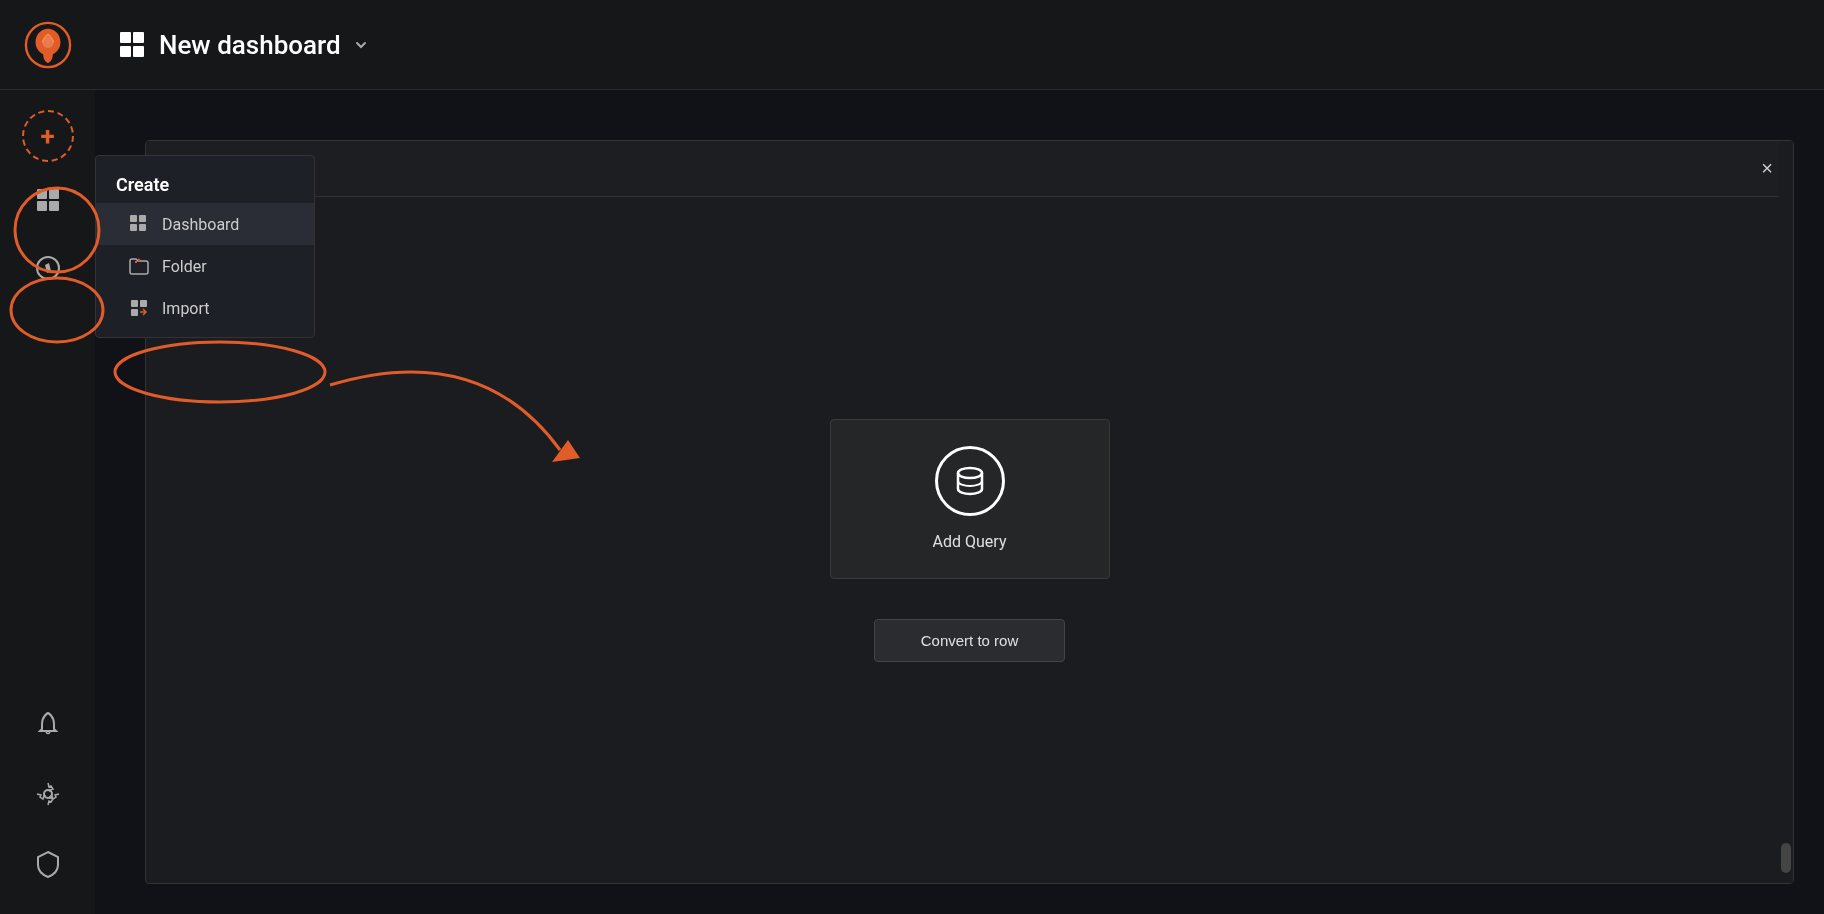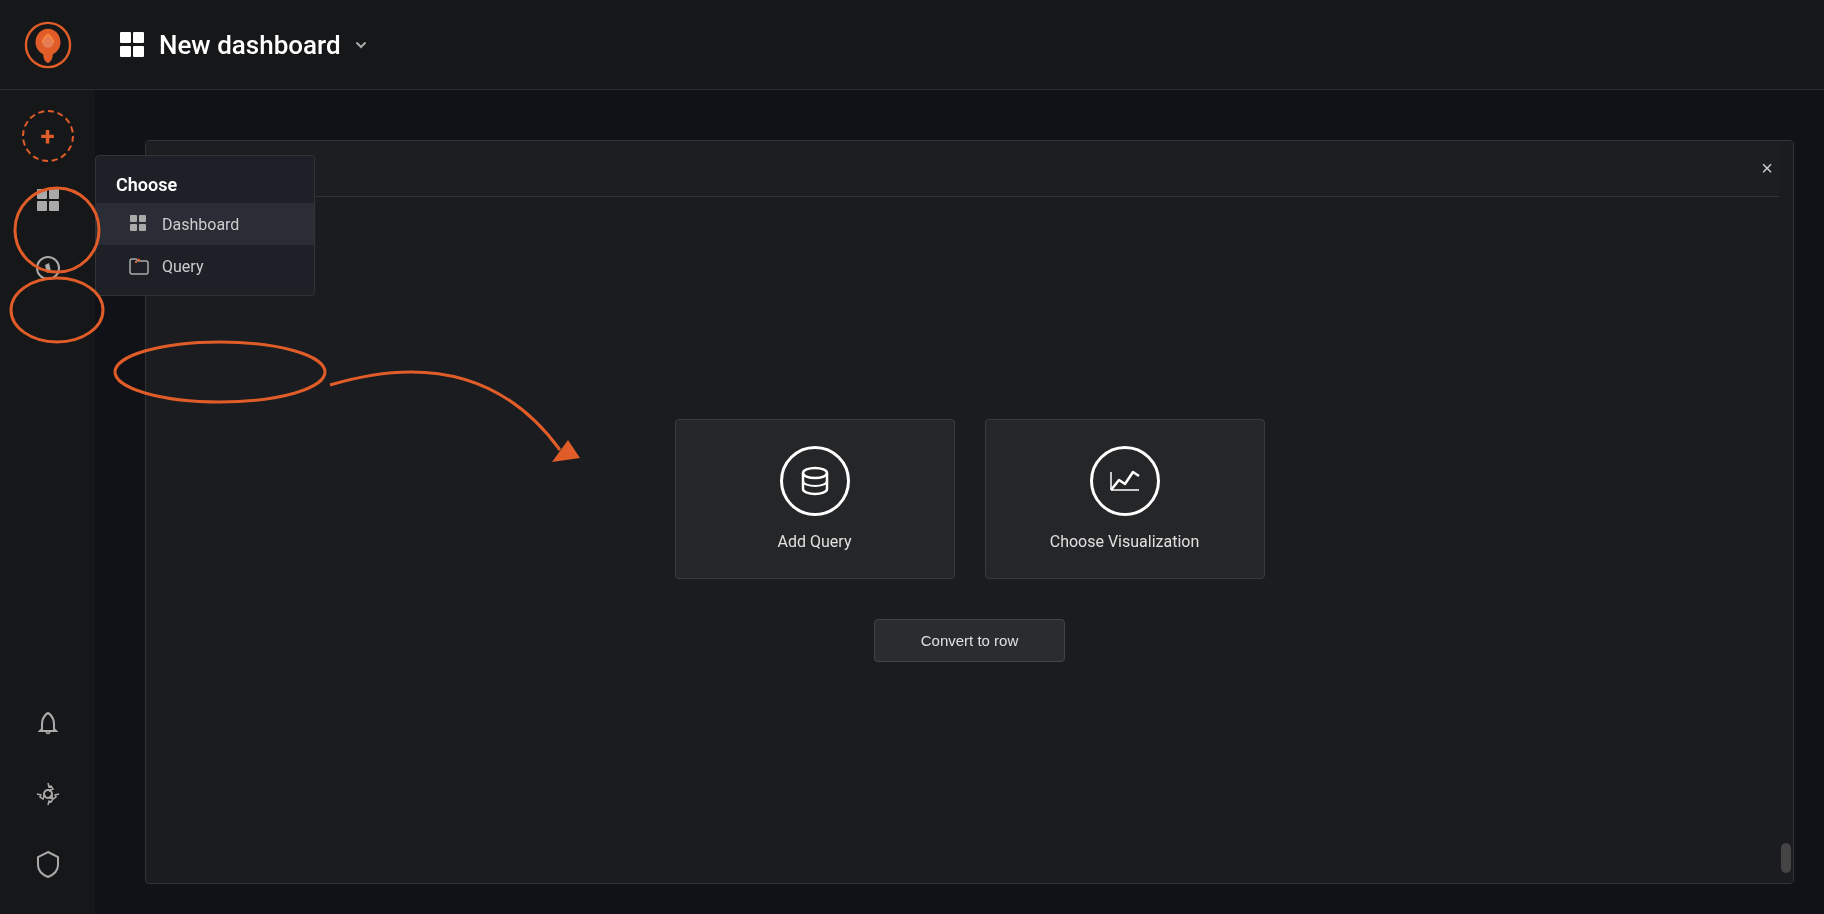--- a/index.html
+++ b/index.html
@@ -394,64 +394,64 @@
 
             <svg width="38" height="38" viewBox="0 0 38 38" fill="none">
               <ellipse cx="19" cy="11" rx="12" ry="5" stroke="#fff" stroke-width="2.5" fill="none"></ellipse>
               <path d="M7 11 L7 27 C7 30 13 32 19 32 C25 32 31 30 31 27 L31 11" stroke="#fff" stroke-width="2.5" fill="none"></path>
               <path d="M7 19 C7 22 13 24 19 24 C25 24 31 22 31 19" stroke="#fff" stroke-width="2"></path>
             </svg>
           </div>
           <span class="panel-option-label">Add Query</span>
         </div>
 
-        <div class="panel-option">
-          <div class="panel-option-icon">
-
-            <svg width="38" height="38" viewBox="0 0 38 38" fill="none">
-              <path d="M5 28 L13 18 L19 22 L27 10 L33 14" stroke="#fff" stroke-width="2.5" stroke-linejoin="round" fill="none"></path>
-              <polyline points="5,28 33,28" stroke="#fff" stroke-width="1.5"></polyline>
-              <polyline points="5,10 5,28" stroke="#fff" stroke-width="1.5"></polyline>
-            </svg>
-          </div>
-          <span class="panel-option-label">Choose Visualization</span>
-        </div>
       </div>
 
       <button class="convert-row-btn">Convert to row</button>
     </div>
 
     <div class="scrollbar-track">
       <div class="scrollbar-thumb"></div>
     </div>
   </div>
 </div>
 
 <div class="create-menu">
-  <div class="create-menu-title">Choose</div>
+  <div class="create-menu-title">Create</div>
   <div class="create-menu-item highlighted">
     <div class="menu-item-icon">
       <svg width="20" height="20" viewBox="0 0 20 20" fill="none">
         <rect x="1" y="1" width="7" height="7" rx="1" fill="#aaa"></rect>
         <rect x="10" y="1" width="7" height="7" rx="1" fill="#aaa"></rect>
         <rect x="1" y="10" width="7" height="7" rx="1" fill="#aaa"></rect>
         <rect x="10" y="10" width="7" height="7" rx="1" fill="#aaa"></rect>
       </svg>
     </div>
     <span>Dashboard</span>
   </div>
   <div class="create-menu-item">
     <div class="menu-item-icon">
       <svg width="20" height="18" viewBox="0 0 20 18" fill="none">
         <path d="M1 4 Q1 2 3 2 L7 2 L9 4 L17 4 Q19 4 19 6 L19 15 Q19 17 17 17 L3 17 Q1 17 1 15 Z" stroke="#aaa" stroke-width="1.5" fill="none"></path>
         <path d="M7 4 L7 6" stroke="#e05c28" stroke-width="2"></path>
         <path d="M9 2 L11 4" stroke="#e05c28" stroke-width="2"></path>
       </svg>
     </div>
-    <span>Query</span>
+    <span>Folder</span>
+  </div>
+  <div class="create-menu-item">
+    <div class="menu-item-icon">
+      <svg width="20" height="20" viewBox="0 0 20 20" fill="none">
+        <rect x="2" y="2" width="7" height="7" rx="1" fill="#aaa"></rect>
+        <rect x="11" y="2" width="7" height="7" rx="1" fill="#aaa"></rect>
+        <rect x="2" y="11" width="7" height="7" rx="1" fill="#aaa"></rect>
+        <path d="M11 14 L17 14 M14 11 L17 14 L14 17" stroke="#e05c28" stroke-width="1.5"></path>
+      </svg>
+    </div>
+    <span>Import</span>
   </div>
 </div>
 
 <svg class="arrow-svg" viewBox="0 0 1824 914">
 
   <ellipse cx="57" cy="230" rx="42" ry="42" fill="none" stroke="#e05c28" stroke-width="3"></ellipse>
 
   <ellipse cx="57" cy="310" rx="46" ry="32" fill="none" stroke="#e05c28" stroke-width="3"></ellipse>
 
   <ellipse cx="220" cy="372" rx="105" ry="30" fill="none" stroke="#e05c28" stroke-width="3"></ellipse>

